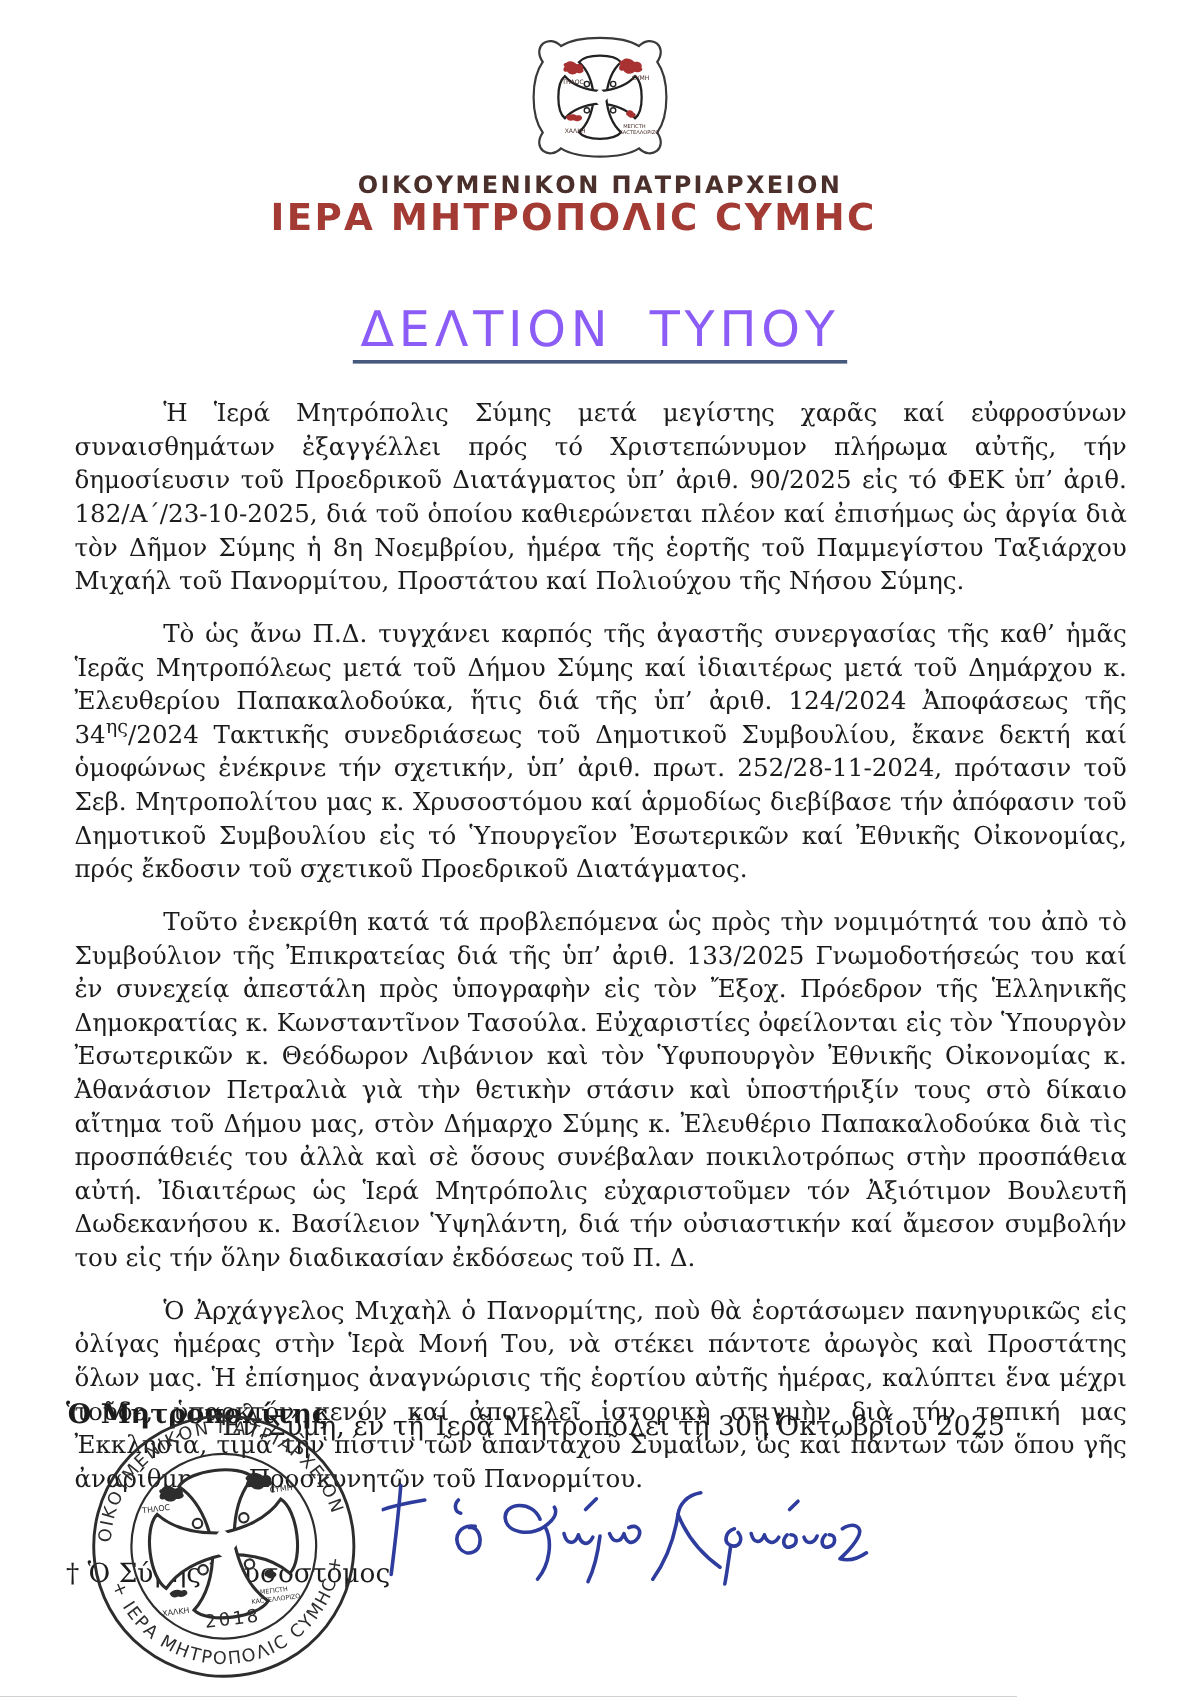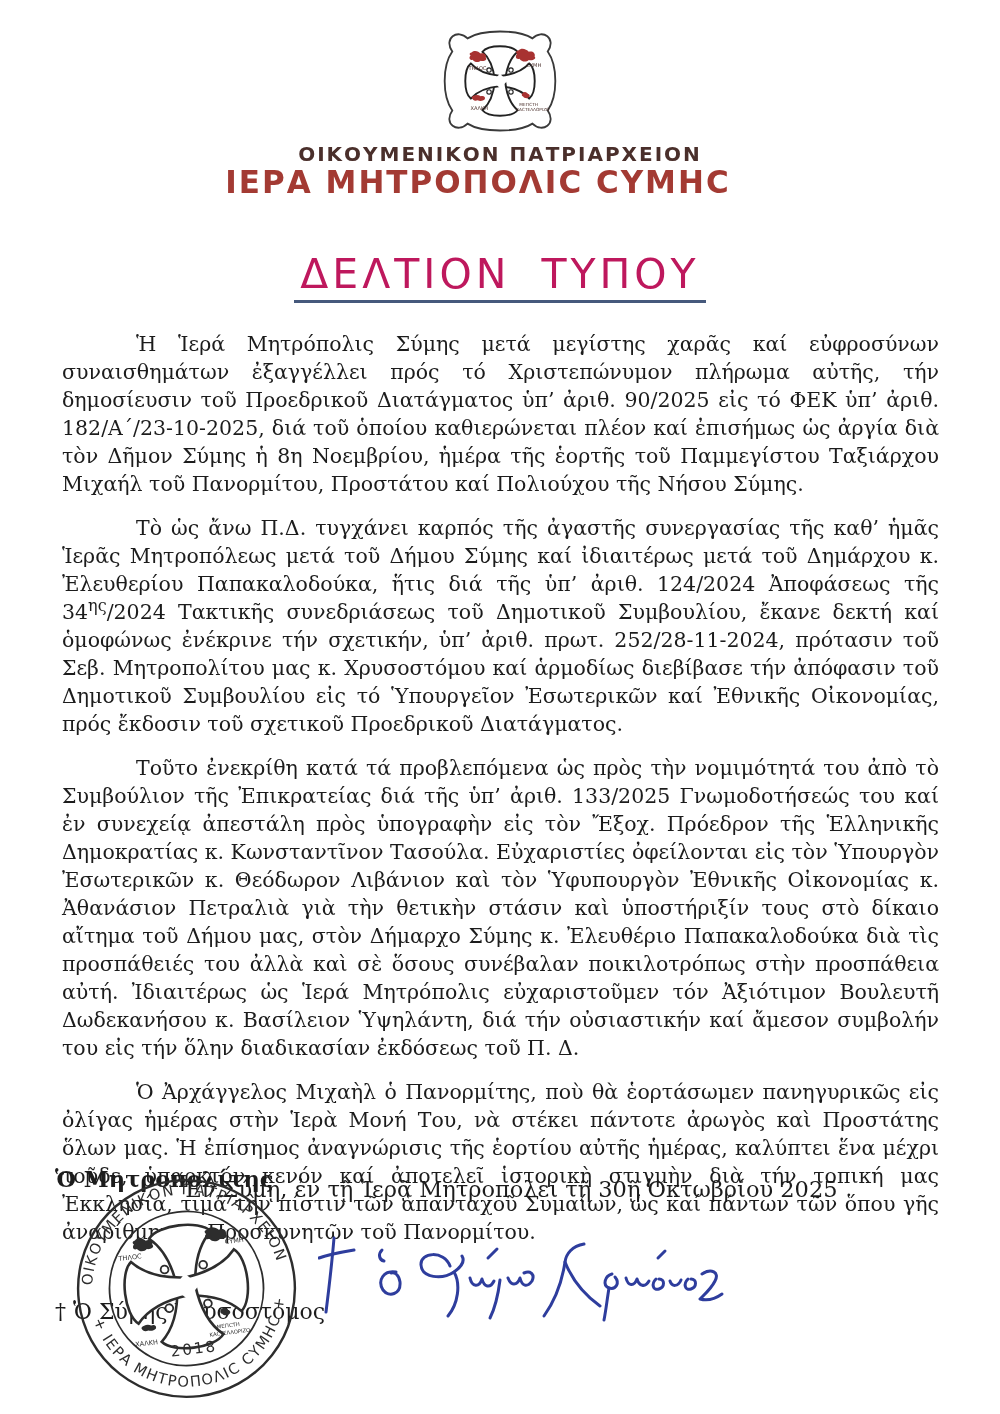--- a/index.html
+++ b/index.html
@@ -22,21 +22,21 @@
   .hdr2{
     position:absolute;left:0;top:164px;width:956px;text-align:center;
     font-family:"DejaVu Sans", sans-serif;font-size:31px;font-weight:700;
     letter-spacing:2px;color:#a33a33;
   }
   .title-wrap{position:absolute;left:0;top:250px;width:1000px;text-align:center;}
   .title{
     display:inline-block;
     font-family:"DejaVu Sans", sans-serif;
     font-size:41px;font-weight:500;letter-spacing:4px;word-spacing:14px;
-    color:#be185d;border-bottom:3px solid #46597c;padding:0 6px 2px 6px;
+    color:#8b5cf6;border-bottom:3px solid #46597c;padding:0 6px 2px 6px;
   }
   .body-block{
     position:absolute;left:62px;top:314px;width:877px;
     font-size:20.5px;line-height:28px;text-align:justify;
   }
   .body-block p{margin:16px 0 9px 0;text-indent:74px;}
   .body-block sup{font-size:16px;line-height:0;}
   .dateline{
     position:absolute;left:60px;top:1176px;width:900px;text-align:center;
     font-size:22.5px;

